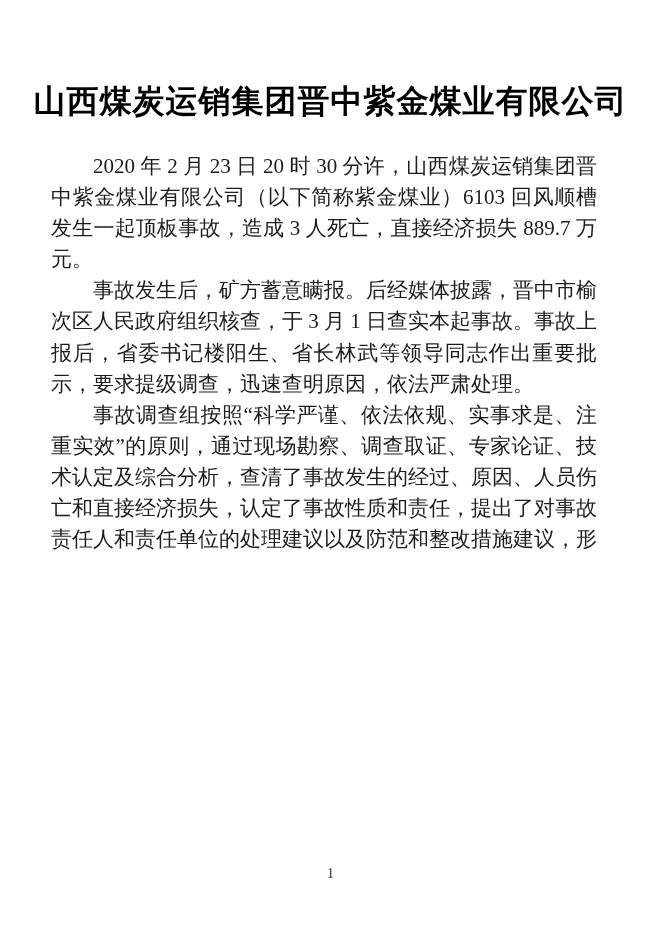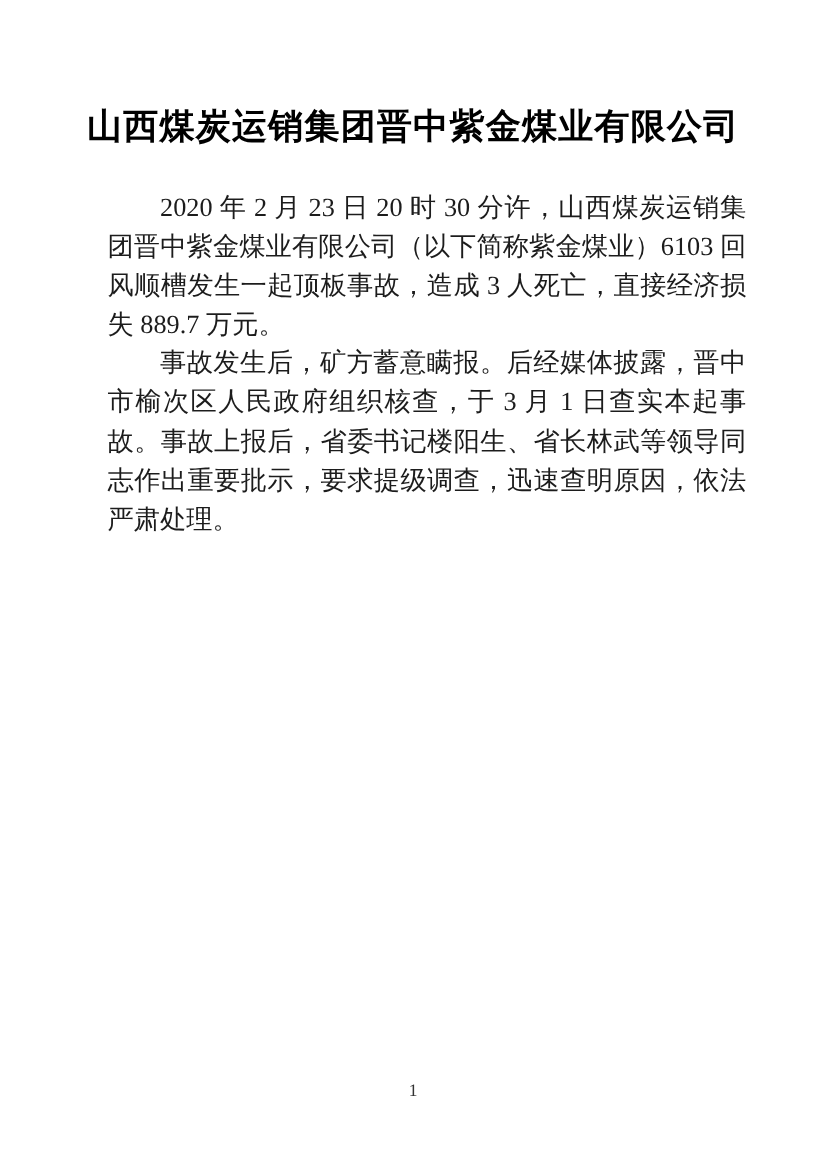--- a/index.html
+++ b/index.html
@@ -14,30 +14,30 @@
     margin: 0 auto;
     background: #ffffff;
     overflow: hidden;
     color: #1c1c1c;
   }
   .doc-title {
     padding-top: 84px;
     text-align: center;
     font-family: "Liberation Sans", "DejaVu Sans", sans-serif;
     font-weight: bold;
-    font-size: 28px;
+    font-size: 32px;
     line-height: 34px;
     color: #000000;
     letter-spacing: 1px;
   }
   .doc-title .title-line {
     display: block;
   }
   .doc-body {
-    margin: 33px 64px 0 86px;
+    margin: 33px 64px 0 51px;
     font-size: 21px;
     line-height: 31.1px;
     text-align: justify;
     text-justify: inter-ideograph;
     color: #1c1c1c;
   }
   .doc-body p {
     text-indent: 2em;
     word-break: break-all;
   }
@@ -56,17 +56,18 @@
 
 <div class="page">
 
   <h1 class="doc-title">
     <span class="title-line">山西煤炭运销集团晋中紫金煤业有限公司</span>
   </h1>
 
   <div class="doc-body">
     <p>2020 年 2 月 23 日 20 时 30 分许，山西煤炭运销集团晋中紫金煤业有限公司（以下简称紫金煤业）6103 回风顺槽发生一起顶板事故，造成 3 人死亡，直接经济损失 889.7 万元。</p>
     <p>事故发生后，矿方蓄意瞒报。后经媒体披露，晋中市榆次区人民政府组织核查，于 3 月 1 日查实本起事故。事故上报后，省委书记楼阳生、省长林武等领导同志作出重要批示，要求提级调查，迅速查明原因，依法严肃处理。</p>
+    <p>事故调查组按照“科学严谨、依法依规、实事求是、注重实效”的原则，通过现场勘察、调查取证、专家论证、技术认定及综合分析，查清了事故发生的经过、原因、人员伤亡和直接经济损失，认定了事故性质和责任，提出了对事故责任人和责任单位的处理建议以及防范和整改措施建议，形</p>
   </div>
 
   <div class="page-number">1</div>
 
 </div>
 
 </body></html>

